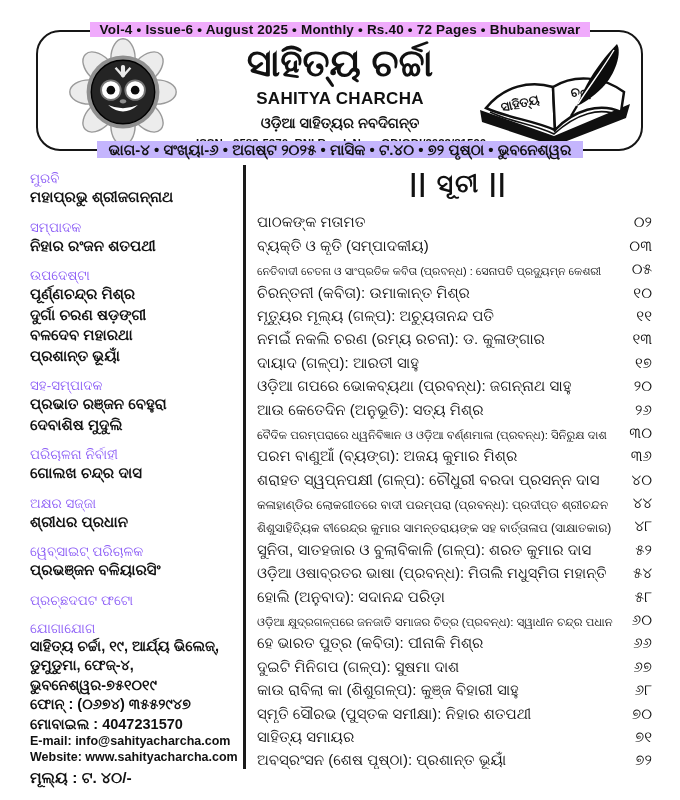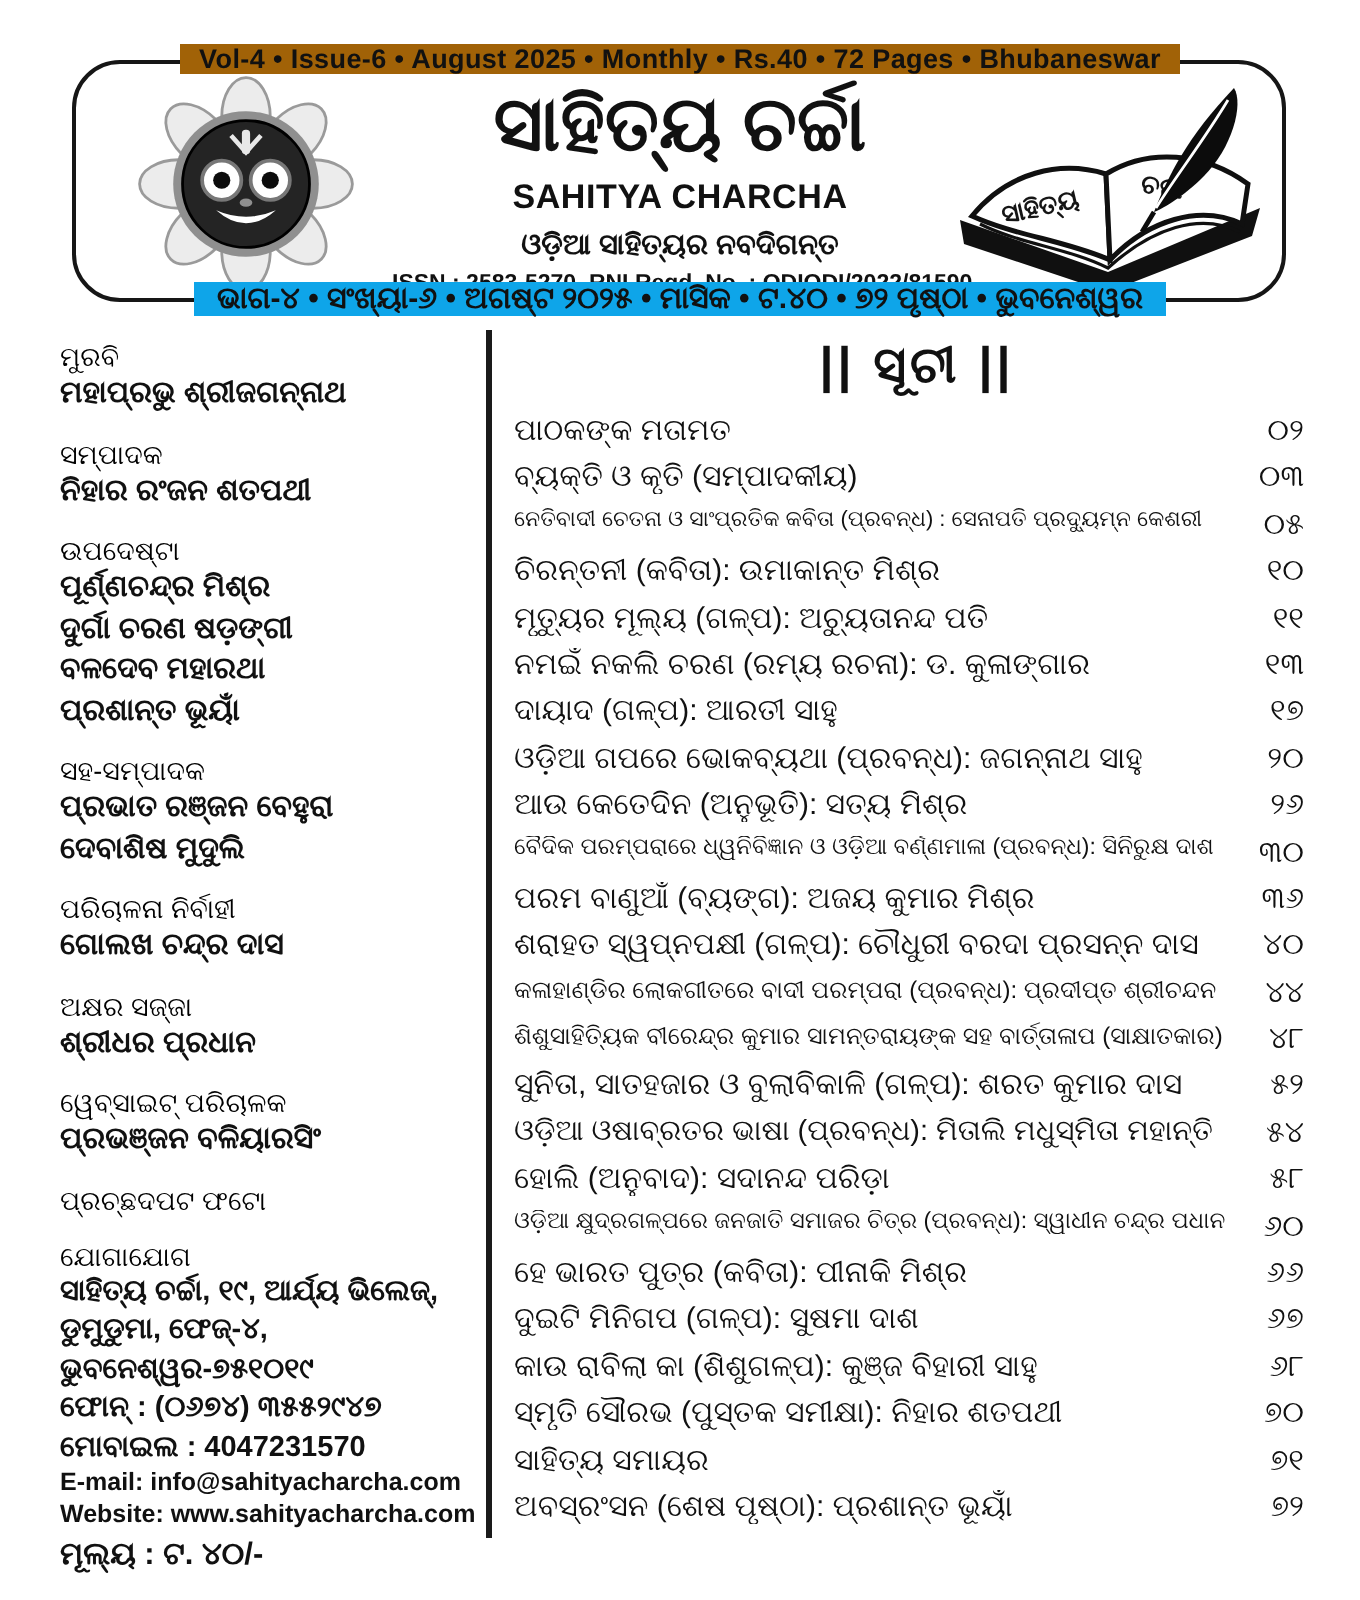--- a/index.html
+++ b/index.html
@@ -12,52 +12,52 @@
 
   
   .mast-border {
     position:absolute; left:36px; top:30px; width:607px; height:121px;
     border:2.5px solid #161616; border-radius:24px; background:#fff;
   }
   .vol-line {
     position:absolute; top:22px; left:0; width:100%;
     text-align:center; font-weight:bold; font-size:13.5px; letter-spacing:.2px;
   }
-  .vol-line span { background:#a16207; padding:0 10px; }
+  .vol-line span { background:#f0abfc; padding:0 10px; }
   .bhag-line {
     position:absolute; top:141px; left:0; width:100%;
     text-align:center; font-weight:bold; font-size:15px;
   }
-  .bhag-line span { background:#0ea5e9; padding:0 12px;text-align:center; }
+  .bhag-line span { background:#c4b5fd; padding:0 12px;text-align:center; }
 
   .logo  { position:absolute; left:66px;  top:36px; width:114px; height:112px; }
   .book  { position:absolute; left:474px; top:38px; width:162px; height:112px; }
 
   .title-block { position:absolute; left:196px; top:44px; width:288px; text-align:center; }
   .odia-title  { font-size:38px; font-weight:bold; line-height:1.05; }
   .eng-title   { font-size:17px; font-weight:bold; margin-top:5px; letter-spacing:.3px; }
   .tagline     { font-size:14.5px; margin-top:6px;font-weight:bold; }
   .issn        { font-size:11.5px; font-weight:bold; margin-top:5px; white-space:nowrap; }
 
   
   .columns { position:absolute; top:163px; left:0; width:100%; height:637px; }
   .divider { position:absolute; left:243px; top:2px; width:2.5px; height:604px; background:#1a1a1a; }
 
   .sidebar { position:absolute; left:30px; top:0; width:208px; }
-  .side-heading { font-size:13.5px; line-height:17px; margin-top:11px; color:#000000; }
+  .side-heading { font-size:13.5px; line-height:17px; margin-top:11px; color:#8b5cf6; }
   .side-name    { font-size:15px; font-weight:bold; line-height:20.5px; }
   .group:first-child .side-heading { margin-top:7px; }
   .contact .side-line { font-size:14.5px; font-weight:bold; line-height:19.5px; white-space:nowrap; }
   .contact .email     { font-size:12.5px; font-weight:bold; line-height:15.5px; white-space:nowrap; }
   .contact .price     { font-size:15.5px; font-weight:bold; margin-top:4px; }
 
   .toc { position:absolute; left:257px; top:0; width:403px; }
   .toc-title { text-align:center; font-size:25px; font-weight:bold; margin:6px 0 9px; letter-spacing:2px; }
   .toc-row {
-    height:23.4px; display:flex; justify-content:space-between; align-items:flex-start;
+    height:23.4px; display:flex; justify-content:space-between; align-items:flex-end;
   }
   .toc-label { font-size:15px; white-space:nowrap; overflow:hidden; flex:1 1 auto; }
   .toc-page  { font-size:15px; flex:0 0 44px; text-align:right; padding-right:8px; }
 </style>
 </head>
 <body>
 
 <div class="page">
 
   <header>

